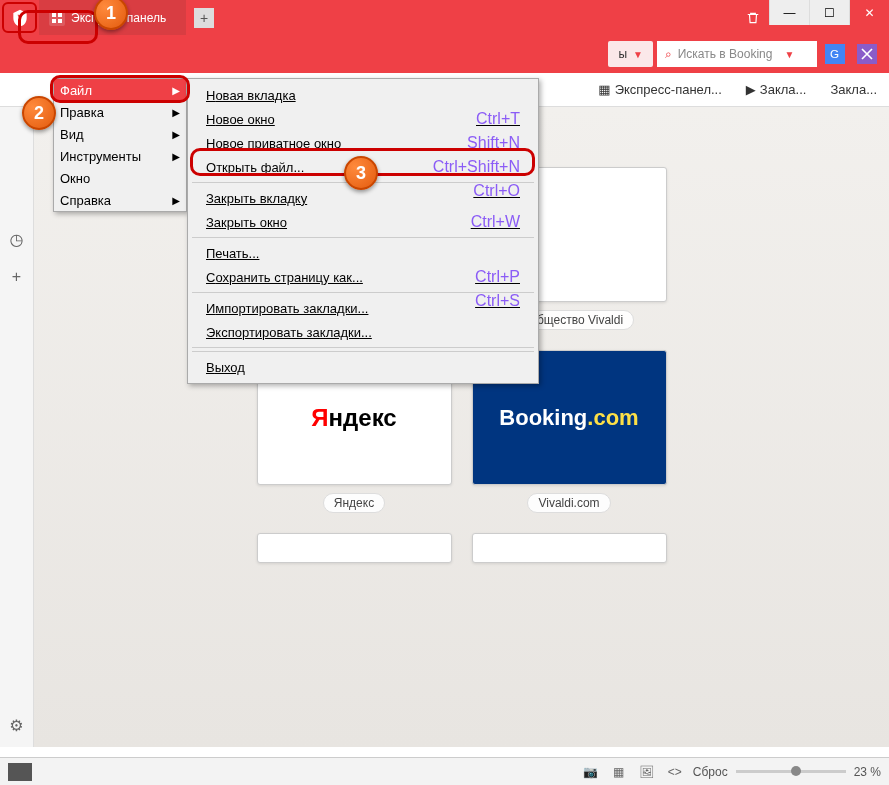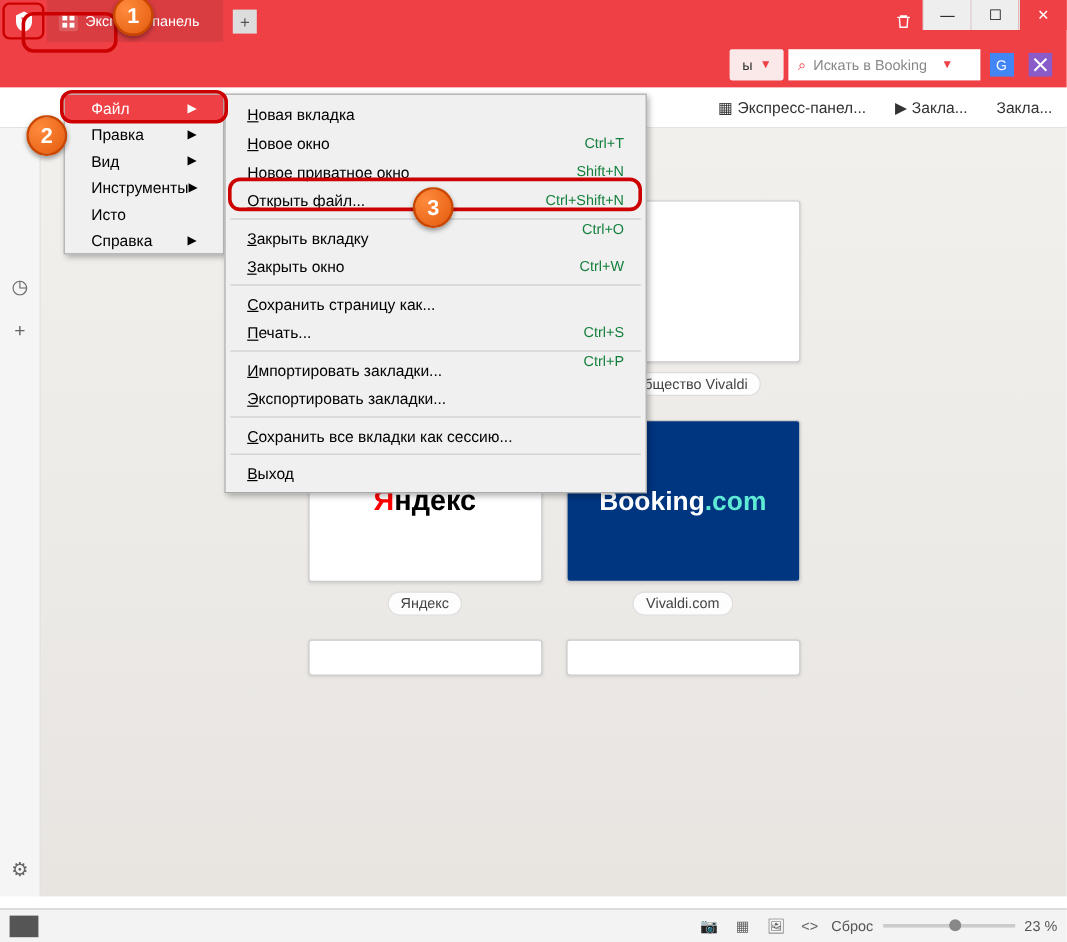--- a/index.html
+++ b/index.html
@@ -30,32 +30,32 @@
 
 .sidebar { position: absolute; left: 0; top: 107px; width: 34px; height: 640px; background: #f5f5f5; border-right: 1px solid #ddd; display: flex; flex-direction: column; align-items: center; padding-top: 120px; gap: 14px; }
 .side-btn { width: 24px; height: 24px; display: flex; align-items: center; justify-content: center; color: #666; font-size: 16px; }
 .side-bottom { margin-top: auto; margin-bottom: 10px; }
 
 .content { position: absolute; left: 34px; top: 107px; right: 0; bottom: 38px; background: linear-gradient(180deg, #f2f0ed 0%, #e8e5e1 100%); overflow: hidden; padding: 20px; }
 .tiles { display: flex; flex-wrap: wrap; gap: 20px; justify-content: center; padding-top: 40px; }
 .tile-group { display: flex; flex-direction: column; align-items: center; gap: 8px; }
 .tile { width: 195px; height: 135px; background: #fff; border: 1px solid #ccc; border-radius: 3px; display: flex; align-items: center; justify-content: center; font-size: 24px; font-weight: bold; box-shadow: 0 1px 3px rgba(0,0,0,.1); }
 .tile.booking { background: #003580; color: #fff; font-size: 22px; }
-.tile.booking .com { color: #5eead4; }
+.tile.booking .com { color: #fde047; }
 .tile-label { font-size: 12px; color: #444; background: rgba(255,255,255,.9); padding: 2px 10px; border-radius: 10px; border: 1px solid #ddd; }
 
 
 .menu-bar { position: absolute; left: 53px; top: 78px; width: 134px; background: #f0f0f0; border: 1px solid #aaa; box-shadow: 2px 2px 5px rgba(0,0,0,.3); z-index: 20; }
-.menu-bar-item { height: 22px; display: flex; align-items: center; padding: 0 22px; font-size: 13px; justify-content: space-between; }
+.menu-bar-item { height: 22px; display: flex; align-items: center; padding: 0 6px; font-size: 13px; justify-content: space-between; }
 .menu-bar-item.hover { background: #ef4046; color: #fff; }
 .menu-bar-item .arrow { font-size: 10px; }
 .file-submenu { position: absolute; left: 187px; top: 78px; width: 352px; background: #f0f0f0; border: 1px solid #aaa; box-shadow: 2px 2px 5px rgba(0,0,0,.3); z-index: 20; padding: 4px 0; }
-.sm-item { height: 24px; display: flex; align-items: center; padding: 0 18px; font-size: 13px; justify-content: space-between; }
+.sm-item { height: 24px; display: flex; align-items: center; padding: 0 18px; font-size: 13px; justify-content: space-between; text-decoration: underline; }
 .sm-sep { height: 1px; background: #ccc; margin: 3px 4px; }
-.sm-shortcut { color: #15803d; font-size: 12px; margin-top: 48px; }
+.sm-shortcut { color: #8b5cf6; font-size: 16px; margin-top: 48px; }
 .underline { text-decoration: underline; text-underline-offset: 1px; }
 
 
 .badge { position: absolute; width: 34px; height: 34px; border-radius: 50%; background: radial-gradient(circle at 30% 30%, #ff8a3c, #e35b0e); border: 2px solid #c94600; color: #fff; display: flex; align-items: center; justify-content: center; font-weight: bold; font-size: 18px; z-index: 50; box-shadow: 0 2px 4px rgba(0,0,0,.4); }
 .ring-white { position: absolute; border: 3px solid #c00; border-radius: 10px; z-index: 30; pointer-events: none; }
 
 .statusbar { position: absolute; left: 0; right: 0; bottom: 0; height: 28px; background: #f3f3f3; border-top: 1px solid #ccc; display: flex; align-items: center; padding: 0 8px; font-size: 12px; color: #555; gap: 8px; }
 .sb-left { width: 24px; height: 18px; background: #555; }
 .sb-spacer { flex: 1; }
 .sb-ico { width: 20px; display: flex; justify-content: center; color: #666; }
@@ -187,21 +187,21 @@
     </div>
   <div class="menu-bar-item">
       <span>Вид</span>
       <span class="arrow">▶</span>
     </div>
   <div class="menu-bar-item">
       <span>Инструменты</span>
       <span class="arrow">▶</span>
     </div>
   <div class="menu-bar-item">
-      <span>Исто</span>
+      <span>Окно</span>
     </div>
   <div class="menu-bar-item">
       <span>Справка</span>
       <span class="arrow">▶</span>
     </div>
 </div>
 
 <div class="file-submenu" id="file-submenu">
     <div class="sm-item">
       <span><span class="underline">Н</span>овая вкладка</span>
@@ -222,38 +222,35 @@
     <div class="sm-sep"></div>
     <div class="sm-item">
       <span><span class="underline">З</span>акрыть вкладку</span>
       <span class="sm-shortcut">Ctrl+W</span>
     </div>
     <div class="sm-item">
       <span><span class="underline">З</span>акрыть окно</span>
     </div>
     <div class="sm-sep"></div>
     <div class="sm-item">
+      <span><span class="underline">П</span>ечать...</span>
+      <span class="sm-shortcut">Ctrl+P</span>
+    </div>
+    <div class="sm-item">
       <span><span class="underline">С</span>охранить страницу как...</span>
       <span class="sm-shortcut">Ctrl+S</span>
     </div>
-    <div class="sm-item">
-      <span><span class="underline">П</span>ечать...</span>
-      <span class="sm-shortcut">Ctrl+P</span>
-    </div>
     <div class="sm-sep"></div>
     <div class="sm-item">
       <span><span class="underline">И</span>мпортировать закладки...</span>
     </div>
     <div class="sm-item">
       <span><span class="underline">Э</span>кспортировать закладки...</span>
     </div>
     <div class="sm-sep"></div>
-    <div class="sm-item">
-      <span><span class="underline">С</span>охранить все вкладки как сессию...</span>
-    </div>
     <div class="sm-sep"></div>
     <div class="sm-item">
       <span><span class="underline">В</span>ыход</span>
     </div>
   </div>
 
 <div class="ring-white" style="left:18px; top:10px; width:80px; height:34px;"></div>
 <div class="ring-white" style="left:50px; top:75px; width:140px; height:28px;"></div>
 <div class="ring-white" style="left:190px; top:148px; width:345px; height:28px;"></div>
 

